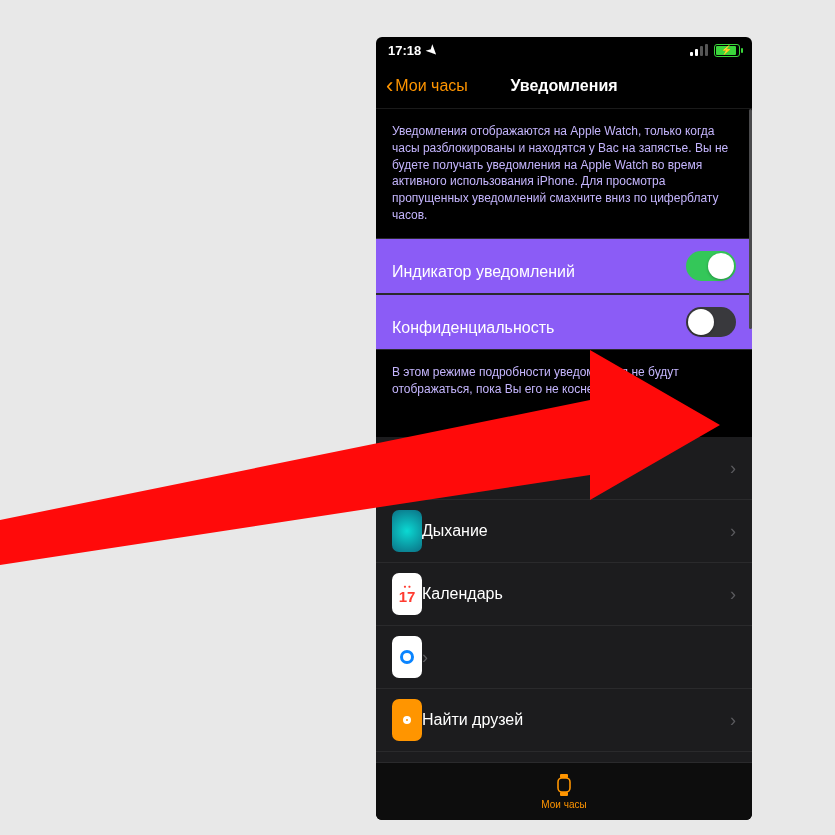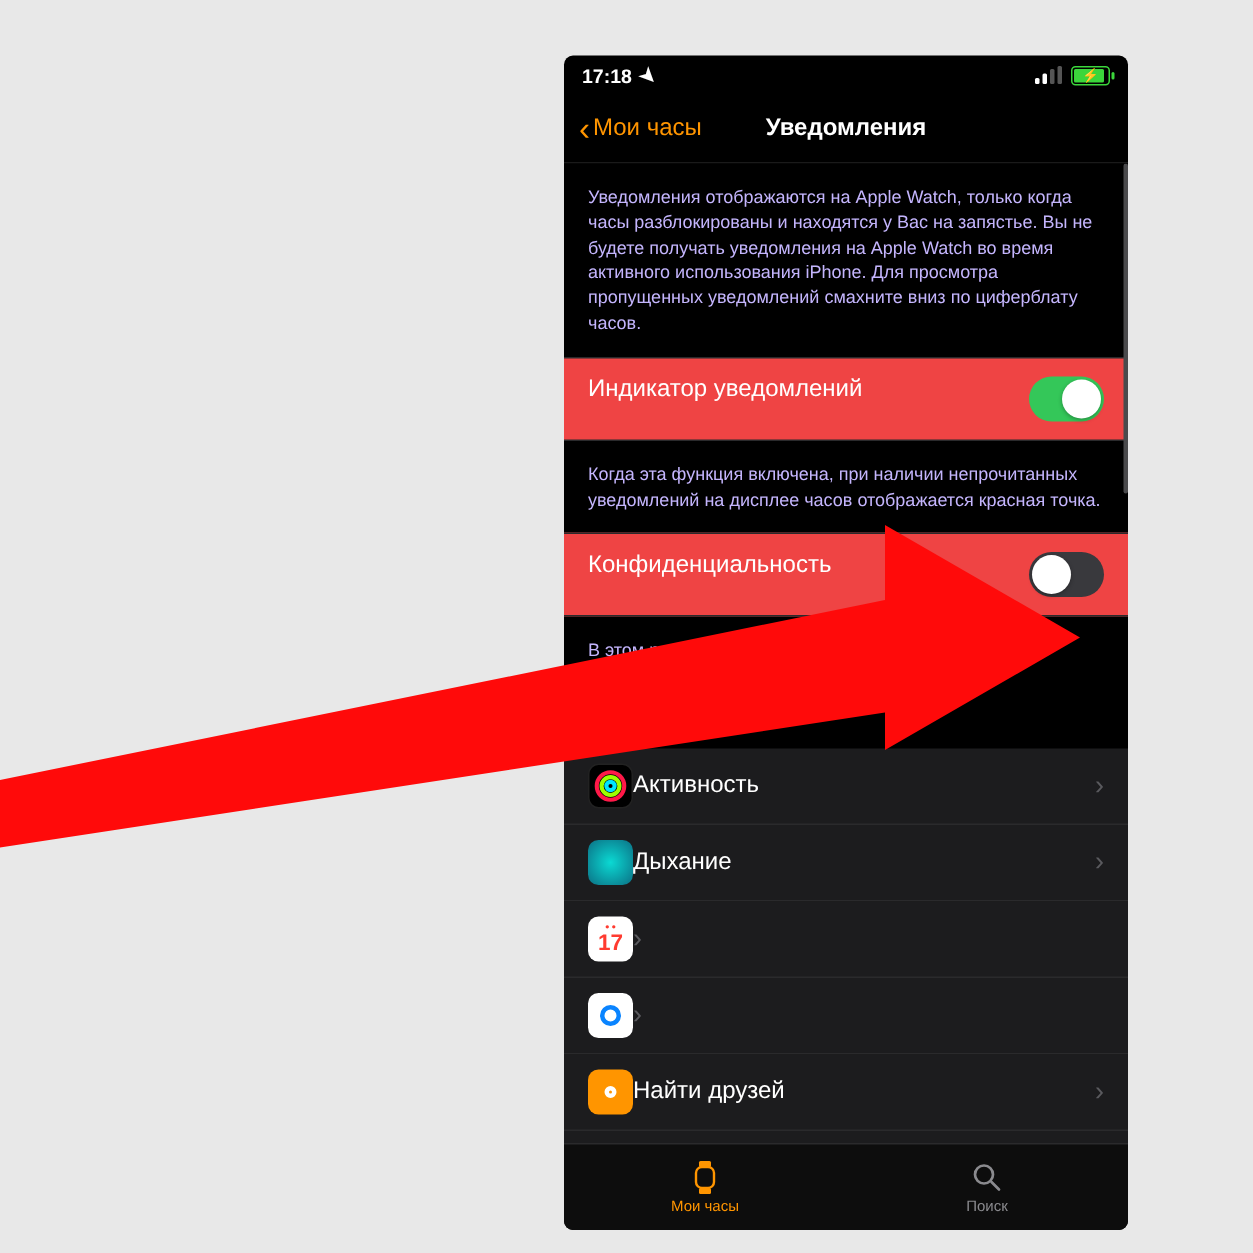--- a/index.html
+++ b/index.html
@@ -89,24 +89,24 @@
     background:#000;
     position:relative;
   }
   .desc {
     padding: 14px 16px 14px 16px;
     font-size: 12px;
     line-height: 1.4;
     color: #c4b5fd;
   }
   .row {
-    background:#ef4444;
+    background:#8b5cf6;
     padding: 12px 16px;
     display:flex;
-    align-items:flex-start;
+    align-items:flex-end;
     border-top: 0.5px solid #2a2a2c;
     border-bottom: 0.5px solid #2a2a2c;
   }
   .row .label { flex:1; font-size:16px; color:#fff; }
   .toggle {
     width:50px; height:30px; border-radius:15px; position:relative; cursor:pointer;
   }
   .toggle .knob {
     position:absolute; top:2px; width:26px; height:26px; background:#fff; border-radius:50%;
     box-shadow:0 1px 3px rgba(0,0,0,0.3);
@@ -122,21 +122,21 @@
     background:#1c1c1e;
     padding: 10px 16px;
     display:flex;
     align-items:center;
     gap:0;
     border-bottom: 0.5px solid #2a2a2c;
     cursor:pointer;
   }
   .list-row:first-of-type { border-top:0.5px solid #2a2a2c;}
   .list-row .icon {
-    width:30px; height:30px; border-radius:7px; flex-shrink:0;
+    width:30px; height:42px; border-radius:7px; flex-shrink:0;
     display:flex; align-items:center; justify-content:center;
     font-size:15px;
   }
   .list-row .label { flex:1; font-size:16px; color:#fff;}
   .list-row .chev { color:#5a5a5e; font-size:18px;}
 
   .icon-activity { background:#000; border:1px solid #222;}
   .icon-activity svg{width:22px;height:22px;}
   .icon-breathe { background: radial-gradient(circle, #0bd9d3 0%, #0b7a8c 90%);}
   .icon-calendar { background:#fff; color:#ff3b30; font-weight:700; font-size:15px;}
@@ -221,21 +221,20 @@
     </div>
 
     <div class="desc">Уведомления отображаются на Apple Watch, только когда часы разблокированы и находятся у Вас на запястье. Вы не будете получать уведомления на Apple Watch во время активного использования iPhone. Для просмотра пропущенных уведомлений смахните вниз по циферблату часов.</div>
 
     <div class="row">
       <div class="label">Индикатор уведомлений</div>
       <div class="toggle on">
           <div class="knob"></div>
         </div>
     </div>
-    <div class="desc">Когда эта функция включена, при наличии непрочитанных уведомлений на дисплее часов отображается красная точка.</div>
 
     <div class="row">
       <div class="label">Конфиденциальность</div>
       <div class="toggle off">
           <div class="knob"></div>
         </div>
     </div>
     <div class="desc">В этом режиме подробности уведомления не будут отображаться, пока Вы его не коснетесь.</div>
 
     <div class="section-gap"></div>
@@ -258,20 +257,21 @@
       <div class="chev">›</div>
     </div>
 
     <div class="list-row">
       <div class="icon icon-calendar">
         <div class="cal">
             <span class="dots">● ●</span>
             <span>17</span>
           </div>
       </div>
+      <div class="label">Календарь</div>
       <div class="chev">›</div>
     </div>
 
     <div class="list-row">
       <div class="icon icon-maps">
           <div class="pin"></div>
         </div>
       <div class="chev">›</div>
     </div>
 
@@ -294,27 +294,18 @@
     <div class="tab active">
       <div class="ticon">
         <svg width="20" height="22" viewBox="0 0 20 22">
             <rect x="4" y="4" width="12" height="14" rx="4" fill="none" stroke="#ff9500" stroke-width="1.6"></rect>
             <rect x="6" y="0" width="8" height="4" rx="1" fill="#ff9500"></rect>
             <rect x="6" y="18" width="8" height="4" rx="1" fill="#ff9500"></rect>
           </svg>
       </div>
       <span>Мои часы</span>
     </div>
-    <div class="tab">
-      <div class="ticon">
-        <svg width="22" height="22" viewBox="0 0 22 22">
-            <circle cx="9" cy="9" r="6" fill="none" stroke="#8a8a8e" stroke-width="1.8"></circle>
-            <line x1="14" y1="14" x2="19" y2="19" stroke="#8a8a8e" stroke-width="1.8" stroke-linecap="round"></line>
-          </svg>
-      </div>
-      <span>Поиск</span>
-    </div>
   </div>
 </div>
 
 <svg class="arrow" viewBox="0 0 835 835">
   <polygon points="0,520 0,565 590,475 590,500 720,425 590,350 590,400" fill="#ff0a0a"></polygon>
 </svg>
 
 </body></html>

